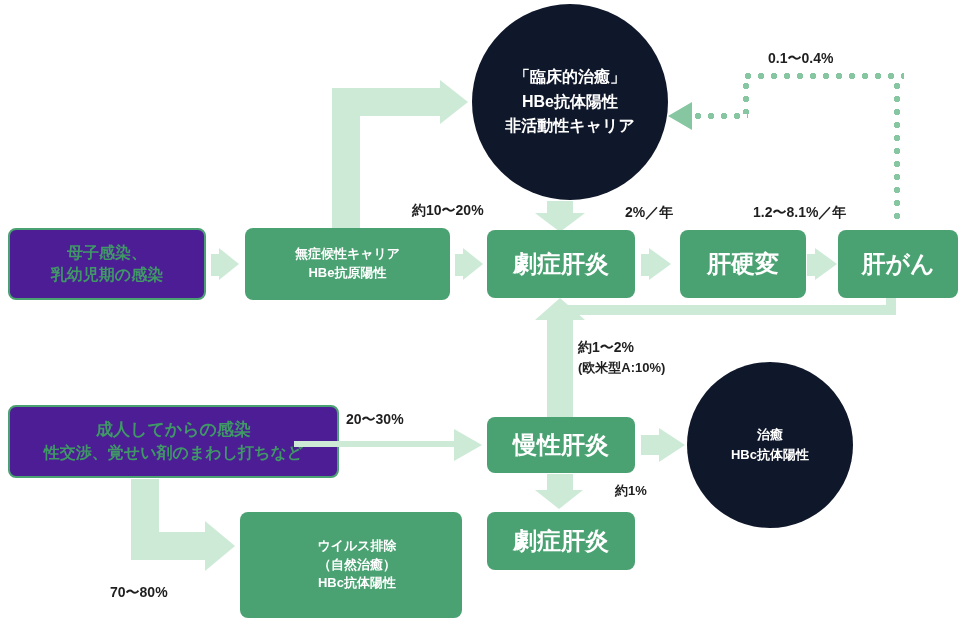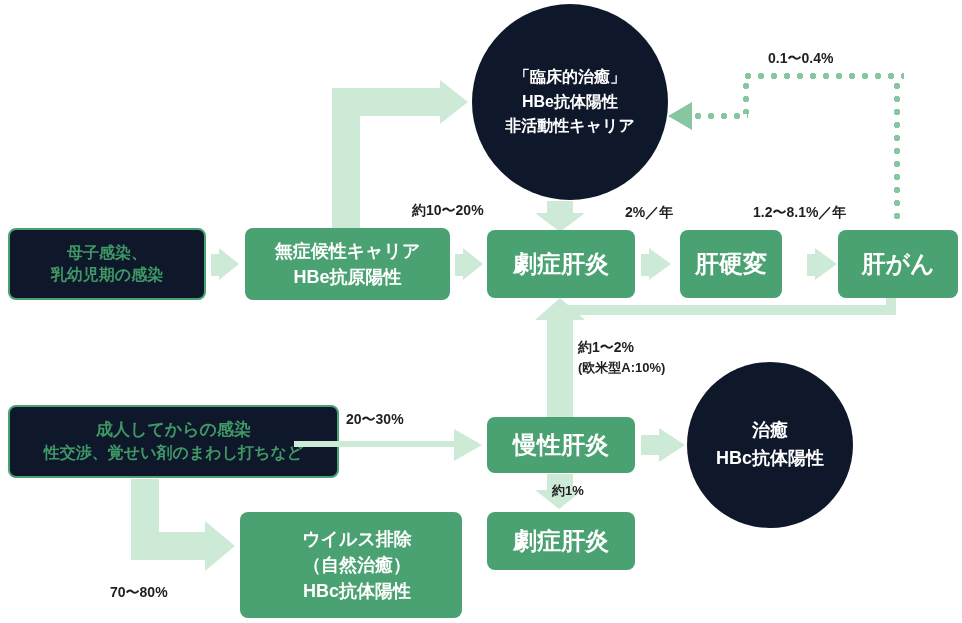--- a/index.html
+++ b/index.html
@@ -12,38 +12,38 @@
   }
   .gbox{
     position:absolute;
     background:#4aa171;color:#ffffff;
     border-radius:8px;
     display:flex;flex-direction:column;align-items:center;justify-content:center;
     font-weight:700;text-align:center;line-height:1.45;
   }
   .wbox{
     position:absolute;
-    background:#0f172a;border:2px solid #4aa171;color:#3f9866;
+    background:#4c1d95;border:2px solid #4aa171;color:#3f9866;
     border-radius:8px;box-sizing:border-box;
     display:flex;flex-direction:column;align-items:center;justify-content:center;
     font-weight:700;text-align:center;line-height:1.4;
   }
   .gcircle{
     position:absolute;
     background:#0f172a;color:#ffffff;border-radius:50%;
     display:flex;flex-direction:column;align-items:center;justify-content:center;
     font-weight:700;text-align:center;line-height:1.55;
   }
   .shaft{position:absolute;background:#cdead7;}
   .tri{position:absolute;width:0;height:0;}
   .lbl{position:absolute;font-weight:700;color:#1f1f1f;font-size:14px;white-space:nowrap;}
   .lbl-sm{font-size:13px;}
   .dots-h{position:absolute;height:8px;background-image:radial-gradient(circle 3.2px at 6px 4px,#86c7a1 99%,transparent 100%);background-size:13px 8px;background-repeat:repeat-x;}
   .dots-v{position:absolute;width:8px;background-image:radial-gradient(circle 3.2px at 4px 6px,#86c7a1 99%,transparent 100%);background-size:8px 13px;background-repeat:repeat-y;}
-  .fs16{font-size:16px;} .fs17{font-size:17px;} .fs18{font-size:18px;} .fs24{font-size:24px;} .fs12{font-size:16px;}
+  .fs16{font-size:16px;} .fs17{font-size:17px;} .fs18{font-size:13px;} .fs24{font-size:24px;} .fs12{font-size:16px;}
 </style>
 </head>
 <body>
 
 <div class="canvas">
 
   <div class="gcircle fs16" style="left:472px;top:4px;width:196px;height:196px;">
     <div>「臨床的治癒」</div>
     <div>HBe抗体陽性</div>
     <div>非活動性キャリア</div>
@@ -82,21 +82,21 @@
   <div class="lbl" style="left:412px;top:202px;">約10〜20%</div>
 
   <div class="gbox fs24" style="left:487px;top:230px;width:148px;height:68px;">
     <div>劇症肝炎</div>
   </div>
 
   <div class="shaft" style="left:641px;top:254px;width:8px;height:22px;"></div>
   <div class="tri" style="left:649px;top:248px;border-left:22px solid #cdead7;border-top:16px solid transparent;border-bottom:16px solid transparent;"></div>
   <div class="lbl" style="left:625px;top:204px;">2%／年</div>
 
-  <div class="gbox fs24" style="left:680px;top:230px;width:102px;height:68px;">
+  <div class="gbox fs24" style="left:680px;top:230px;width:126px;height:68px;">
     <div>肝硬変</div>
   </div>
 
   <div class="shaft" style="left:807px;top:254px;width:8px;height:22px;"></div>
   <div class="tri" style="left:815px;top:248px;border-left:22px solid #cdead7;border-top:16px solid transparent;border-bottom:16px solid transparent;"></div>
   <div class="lbl" style="left:753px;top:204px;">1.2〜8.1%／年</div>
 
   <div class="gbox fs24" style="left:838px;top:230px;width:120px;height:68px;">
     <div>肝がん</div>
   </div>
@@ -125,21 +125,21 @@
   <div class="shaft" style="left:641px;top:435px;width:18px;height:20px;"></div>
   <div class="tri" style="left:659px;top:428px;border-left:26px solid #cdead7;border-top:17px solid transparent;border-bottom:17px solid transparent;"></div>
 
   <div class="gcircle fs18" style="left:687px;top:362px;width:166px;height:166px;">
     <div>治癒</div>
     <div>HBc抗体陽性</div>
   </div>
 
   <div class="shaft" style="left:547px;top:474px;width:26px;height:16px;"></div>
   <div class="tri" style="left:535px;top:490px;border-top:19px solid #cdead7;border-left:24px solid transparent;border-right:24px solid transparent;"></div>
-  <div class="lbl lbl-sm" style="left:552px;top:482px;">約1%</div>
+  <div class="lbl lbl-sm" style="left:615px;top:482px;">約1%</div>
 
   <div class="gbox fs24" style="left:487px;top:512px;width:148px;height:58px;">
     <div>劇症肝炎</div>
   </div>
 
   <div class="shaft" style="left:131px;top:479px;width:28px;height:81px;"></div>
   <div class="shaft" style="left:131px;top:532px;width:74px;height:28px;"></div>
   <div class="tri" style="left:205px;top:521px;border-left:30px solid #cdead7;border-top:25px solid transparent;border-bottom:25px solid transparent;"></div>
   <div class="lbl" style="left:110px;top:584px;">70〜80%</div>
 

